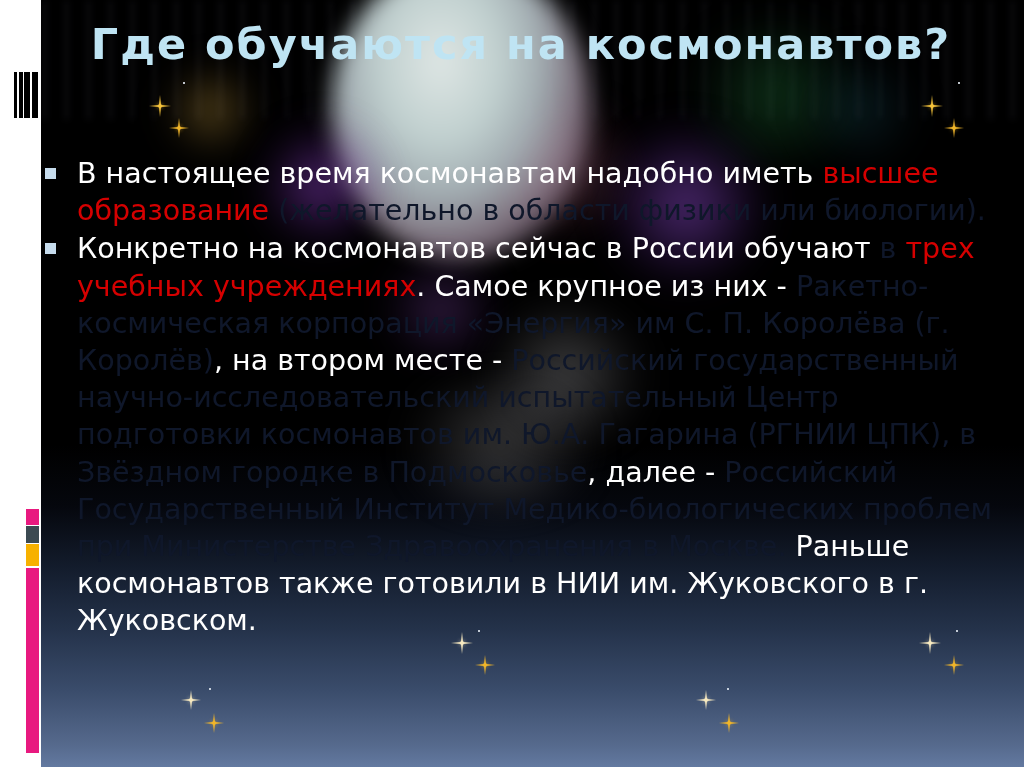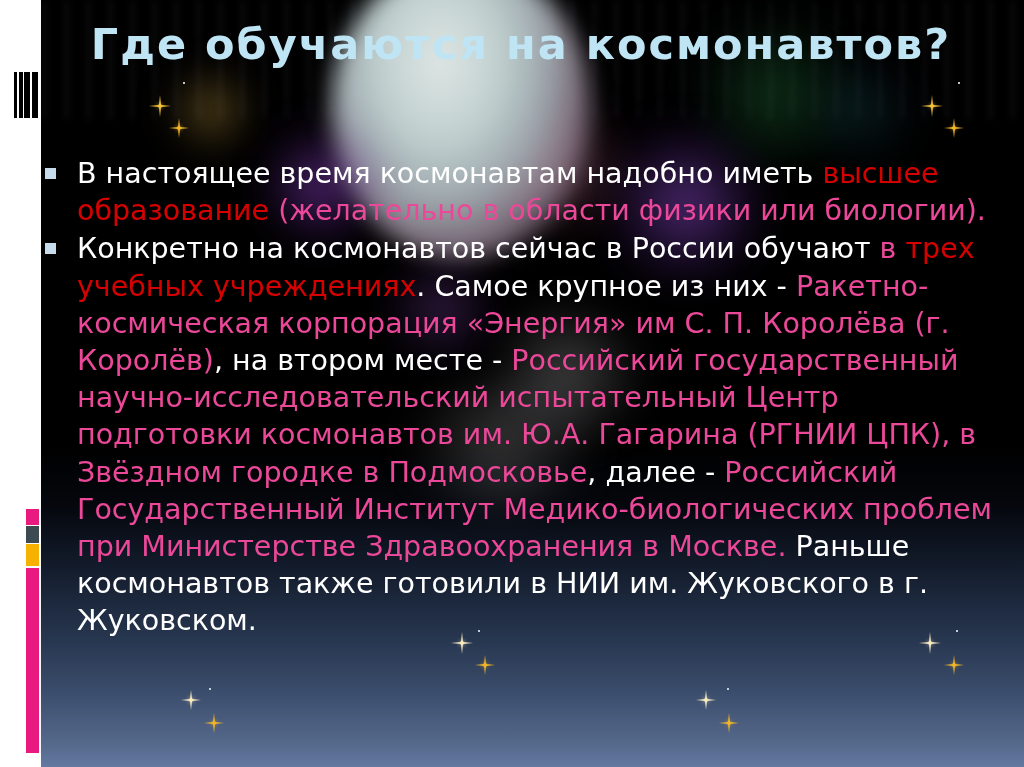--- a/index.html
+++ b/index.html
@@ -177,21 +177,21 @@
   .para + .para { margin-top: 1px; }
   .bullet {
     position: absolute;
     left: 4px;
     top: 13px;
     width: 11px; height: 11px;
     background: #c6dced;
   }
   .w { color: #ffffff; }
   .r { color: #d50000; }
-  .y { color: #ec4899; }
+  .y { color: #0f172a; }
 </style>
 </head>
 <body>
 
 <div id="slide">
 
   <div class="canvas">
     <div class="sky-gradient"></div>
     <div class="streaks"></div>
     <div class="glow glow-green"></div>

